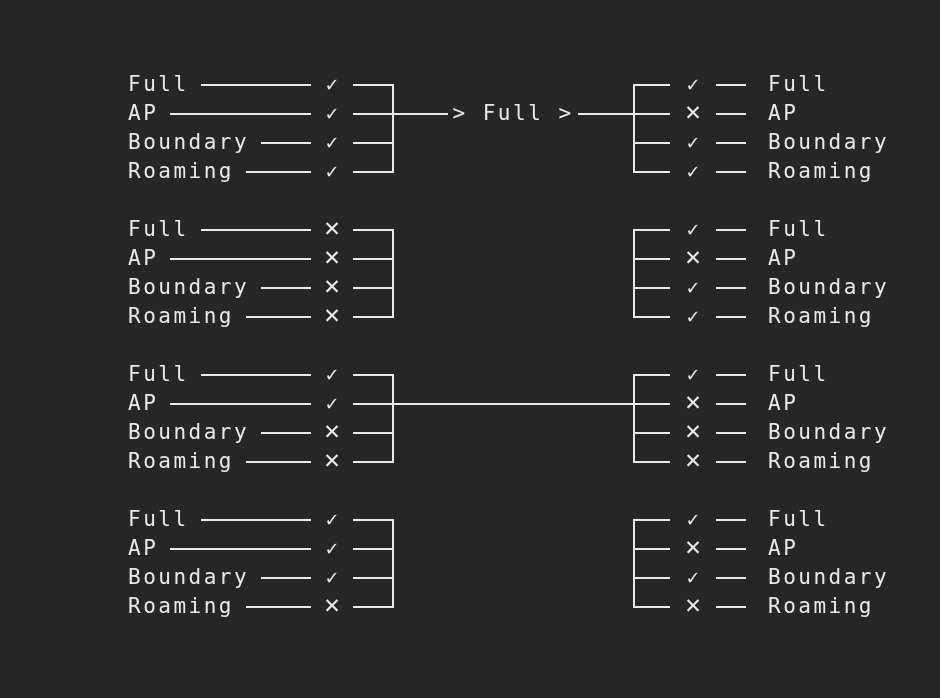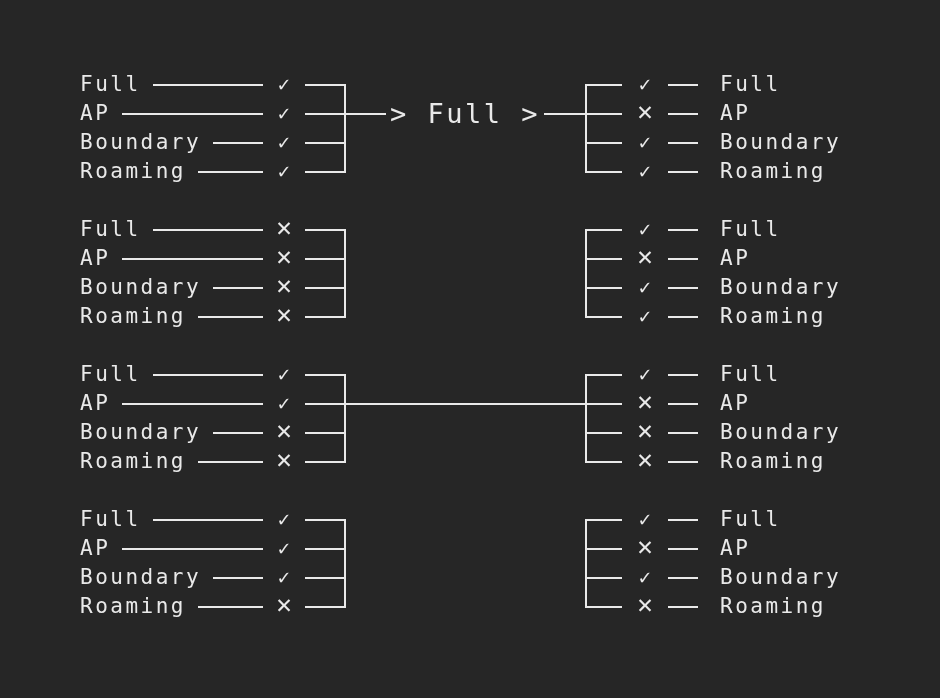--- a/index.html
+++ b/index.html
@@ -3,21 +3,21 @@
 <meta charset="utf-8">
 <style>
   html,body{margin:0;padding:0;}
   body{
     width:940px;height:698px;
     background:#262626;
     font-family:"DejaVu Sans Mono","Liberation Mono",monospace;
     color:#e9e9e9;
     overflow:hidden;
   }
-  .canvas{position:relative;width:836px;height:698px;}
+  .canvas{position:relative;width:836px;height:698px;margin-left:48px;}
   .group{position:absolute;left:0;width:940px;height:116px;}
   .g0{top:70px}.g1{top:215px}.g2{top:360px}.g3{top:505px}
   .col{position:absolute;top:0;}
   .col.left{left:80px;width:265px;}
   .col.right{left:585px;width:300px;}
   .row{height:29px;display:flex;align-items:center;}
   .lbl{font-size:21px;letter-spacing:2.5px;white-space:pre;line-height:1;}
   .wire,.stub,.wire2,.line{height:2px;background:#e9e9e9;}
   .left .wire{flex:1;margin-left:12px;margin-right:8px;}
   .left .stub{width:40px;margin-left:8px;}
@@ -29,21 +29,21 @@
     width:26px;text-align:center;line-height:1;
     font-family:"DejaVu Sans","Liberation Sans",sans-serif;
   }
   .mark[data-v="✓"]{font-size:18px;}
   .mark[data-v="✕"]{font-size:21px;}
   .mid{
     position:absolute;left:345px;top:29px;width:240px;height:29px;
     display:flex;align-items:center;
   }
   .mid .line{flex:1;}
-  .mid .txt{font-size:27px;letter-spacing:2.5px;white-space:pre;line-height:1;padding:0 4px;}
+  .mid .txt{font-size:21px;letter-spacing:2.5px;white-space:pre;line-height:1;padding:0 4px;}
   .bracket{position:absolute;width:2px;top:13.5px;height:89px;background:#e9e9e9;}
   .bracket.l{left:344px;}
   .bracket.r{left:585px;}
 </style>
 </head>
 <body>
 
 <div class="canvas">
 
   <div class="group g0">

